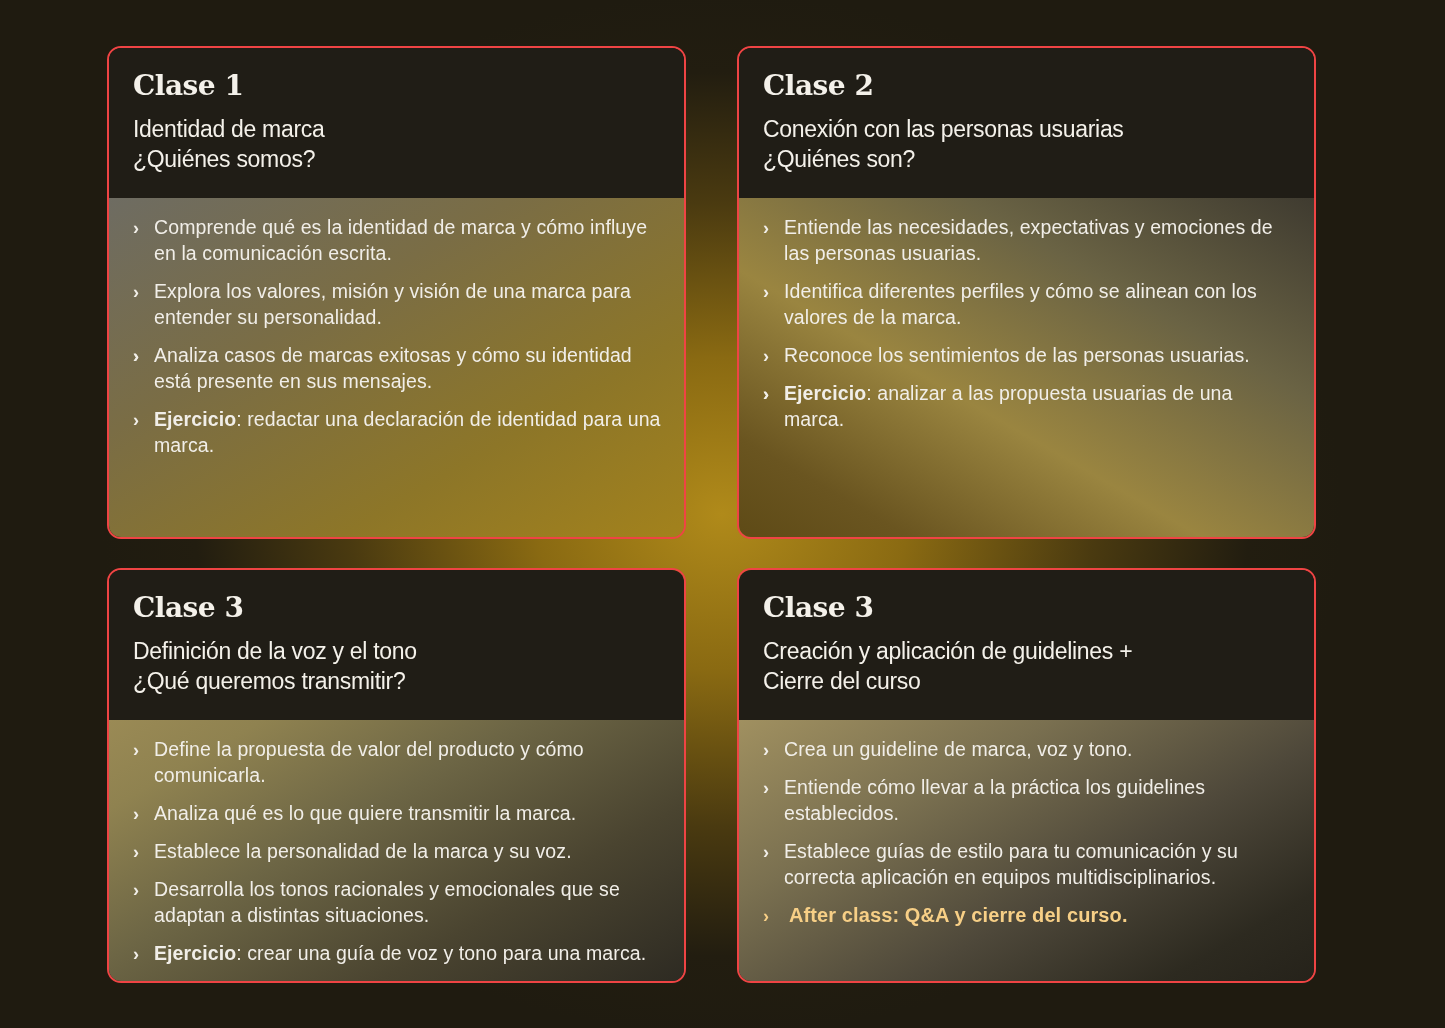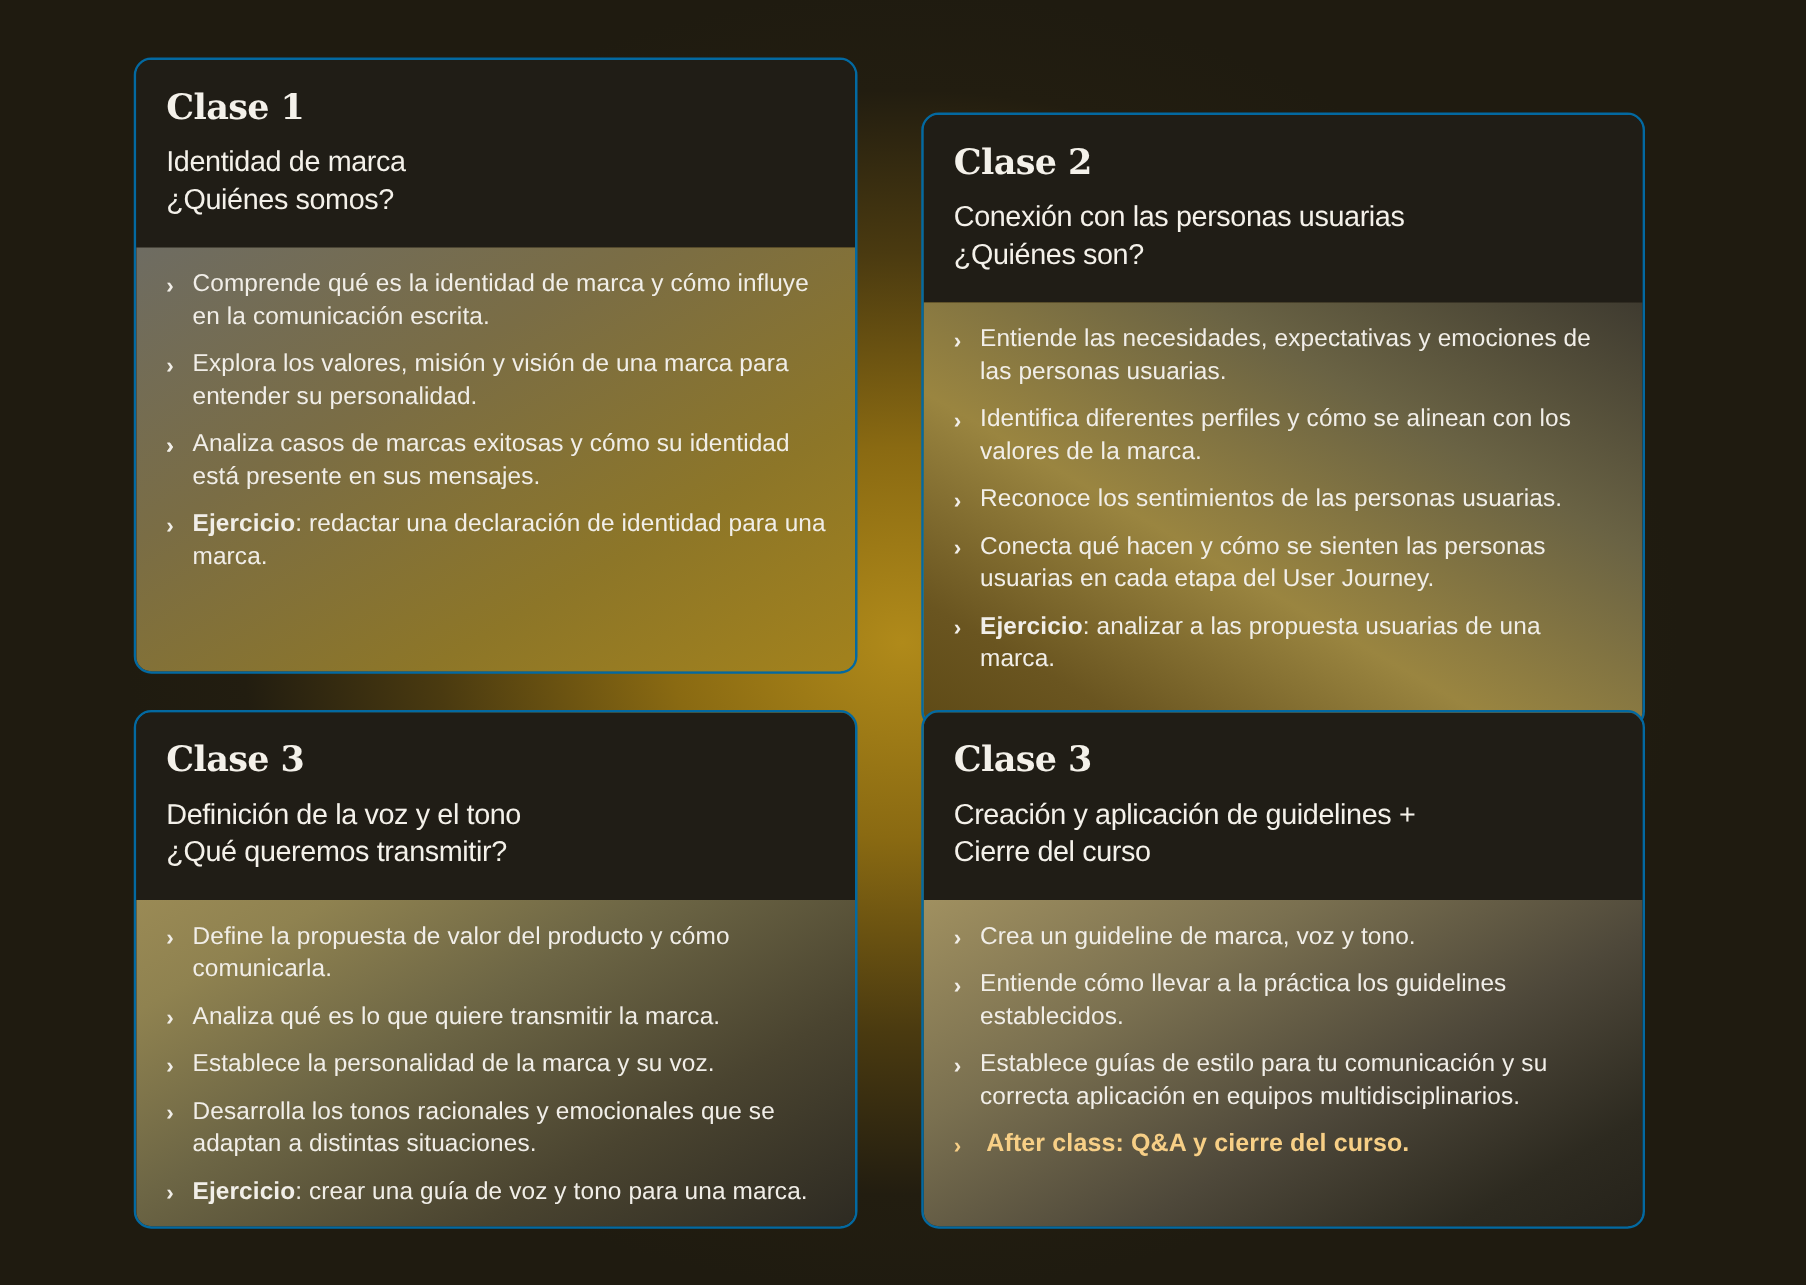--- a/index.html
+++ b/index.html
@@ -5,21 +5,21 @@
     * { box-sizing: border-box; margin: 0; padding: 0; }
     html, body { width: 1445px; height: 1028px; overflow: hidden; }
     body {
       background: radial-gradient(ellipse 620px 520px at 722px 514px, #b08a1a 0%, #8a6a12 30%, #4a3a10 60%, #221d10 85%, #1f1b10 100%);
       font-family: "Liberation Sans", sans-serif;
       position: relative;
     }
     .card {
       position: absolute;
       width: 579px;
-      border: 2px solid #0369a1;
+      border: 2px solid #ef4444;
       border-radius: 14px;
       overflow: hidden;
     }
     .card .head {
       background: #201d16;
       height: 150px;
       padding: 22px 24px 0 24px;
       color: #f4f1ea;
     }
     .card .title {
@@ -55,21 +55,21 @@
       top: 1px;
       font-size: 18px;
       font-weight: bold;
     }
     .card li b { font-weight: bold; text-align: center; }
     .card li.highlight { color: #f7cf86; font-weight: bold; font-size: 20px; padding-left: 26px; margin-top: 4px; }
     .card li.highlight .chev { color: #f7cf86; }
 
     #card-1 { left: 107px; top: 46px; height: 493px; }
     #card-1 .body { height: 341px; background: linear-gradient(150deg, #6e6c62 0%, #7a6d45 35%, #8d7628 70%, #a3821c 100%); }
-    #card-2 { left: 737px; top: 46px; height: 493px; margin-top: 44px; }
+    #card-2 { left: 737px; top: 46px; height: 493px; }
     #card-2 .body { height: 341px; background: linear-gradient(210deg, #3f3b30 0%, #6a6344 30%, #9a8540 60%, #6a5520 85%, #5e4a16 100%); }
     #card-3 { left: 107px; top: 568px; height: 415px; }
     #card-3 .body { height: 263px; background: linear-gradient(330deg, #2d2a22 0%, #4a4430 30%, #6d6645 60%, #8f8250 85%, #9a8a55 100%); }
     #card-4 { left: 737px; top: 568px; height: 415px; }
     #card-4 .body { height: 263px; background: linear-gradient(150deg, #a09060 0%, #7a7050 30%, #4e483a 60%, #2d2a20 85%, #25221a 100%); }
   </style>
 </head>
 <body>
 
 <section class="card" id="card-1">
@@ -93,21 +93,21 @@
   <div class="head">
     <h2 class="title">Clase 2</h2>
     <p class="subtitle">Conexión con las personas usuarias
 ¿Quiénes son?</p>
   </div>
   <div class="body">
     <ul>
       <li><span class="chev">›</span><span>Entiende las necesidades, expectativas y emociones de las personas usuarias.</span></li>
       <li><span class="chev">›</span><span>Identifica diferentes perfiles y cómo se alinean con los valores de la marca.</span></li>
       <li><span class="chev">›</span><span>Reconoce los sentimientos de las personas usuarias.</span></li>
-      <li><span class="chev">›</span><span>Conecta qué hacen y cómo se sienten las personas usuarias en cada etapa del User Journey.</span></li>
+      <li><span class="chev">›</span></li>
       <li><span class="chev">›</span><b>Ejercicio</b><span>: analizar a las propuesta usuarias de una marca.</span></li>
     </ul>
   </div>
 </section>
 
 <section class="card" id="card-3">
   <div class="head">
     <h2 class="title">Clase 3</h2>
     <p class="subtitle">Definición de la voz y el tono
 ¿Qué queremos transmitir?</p>

